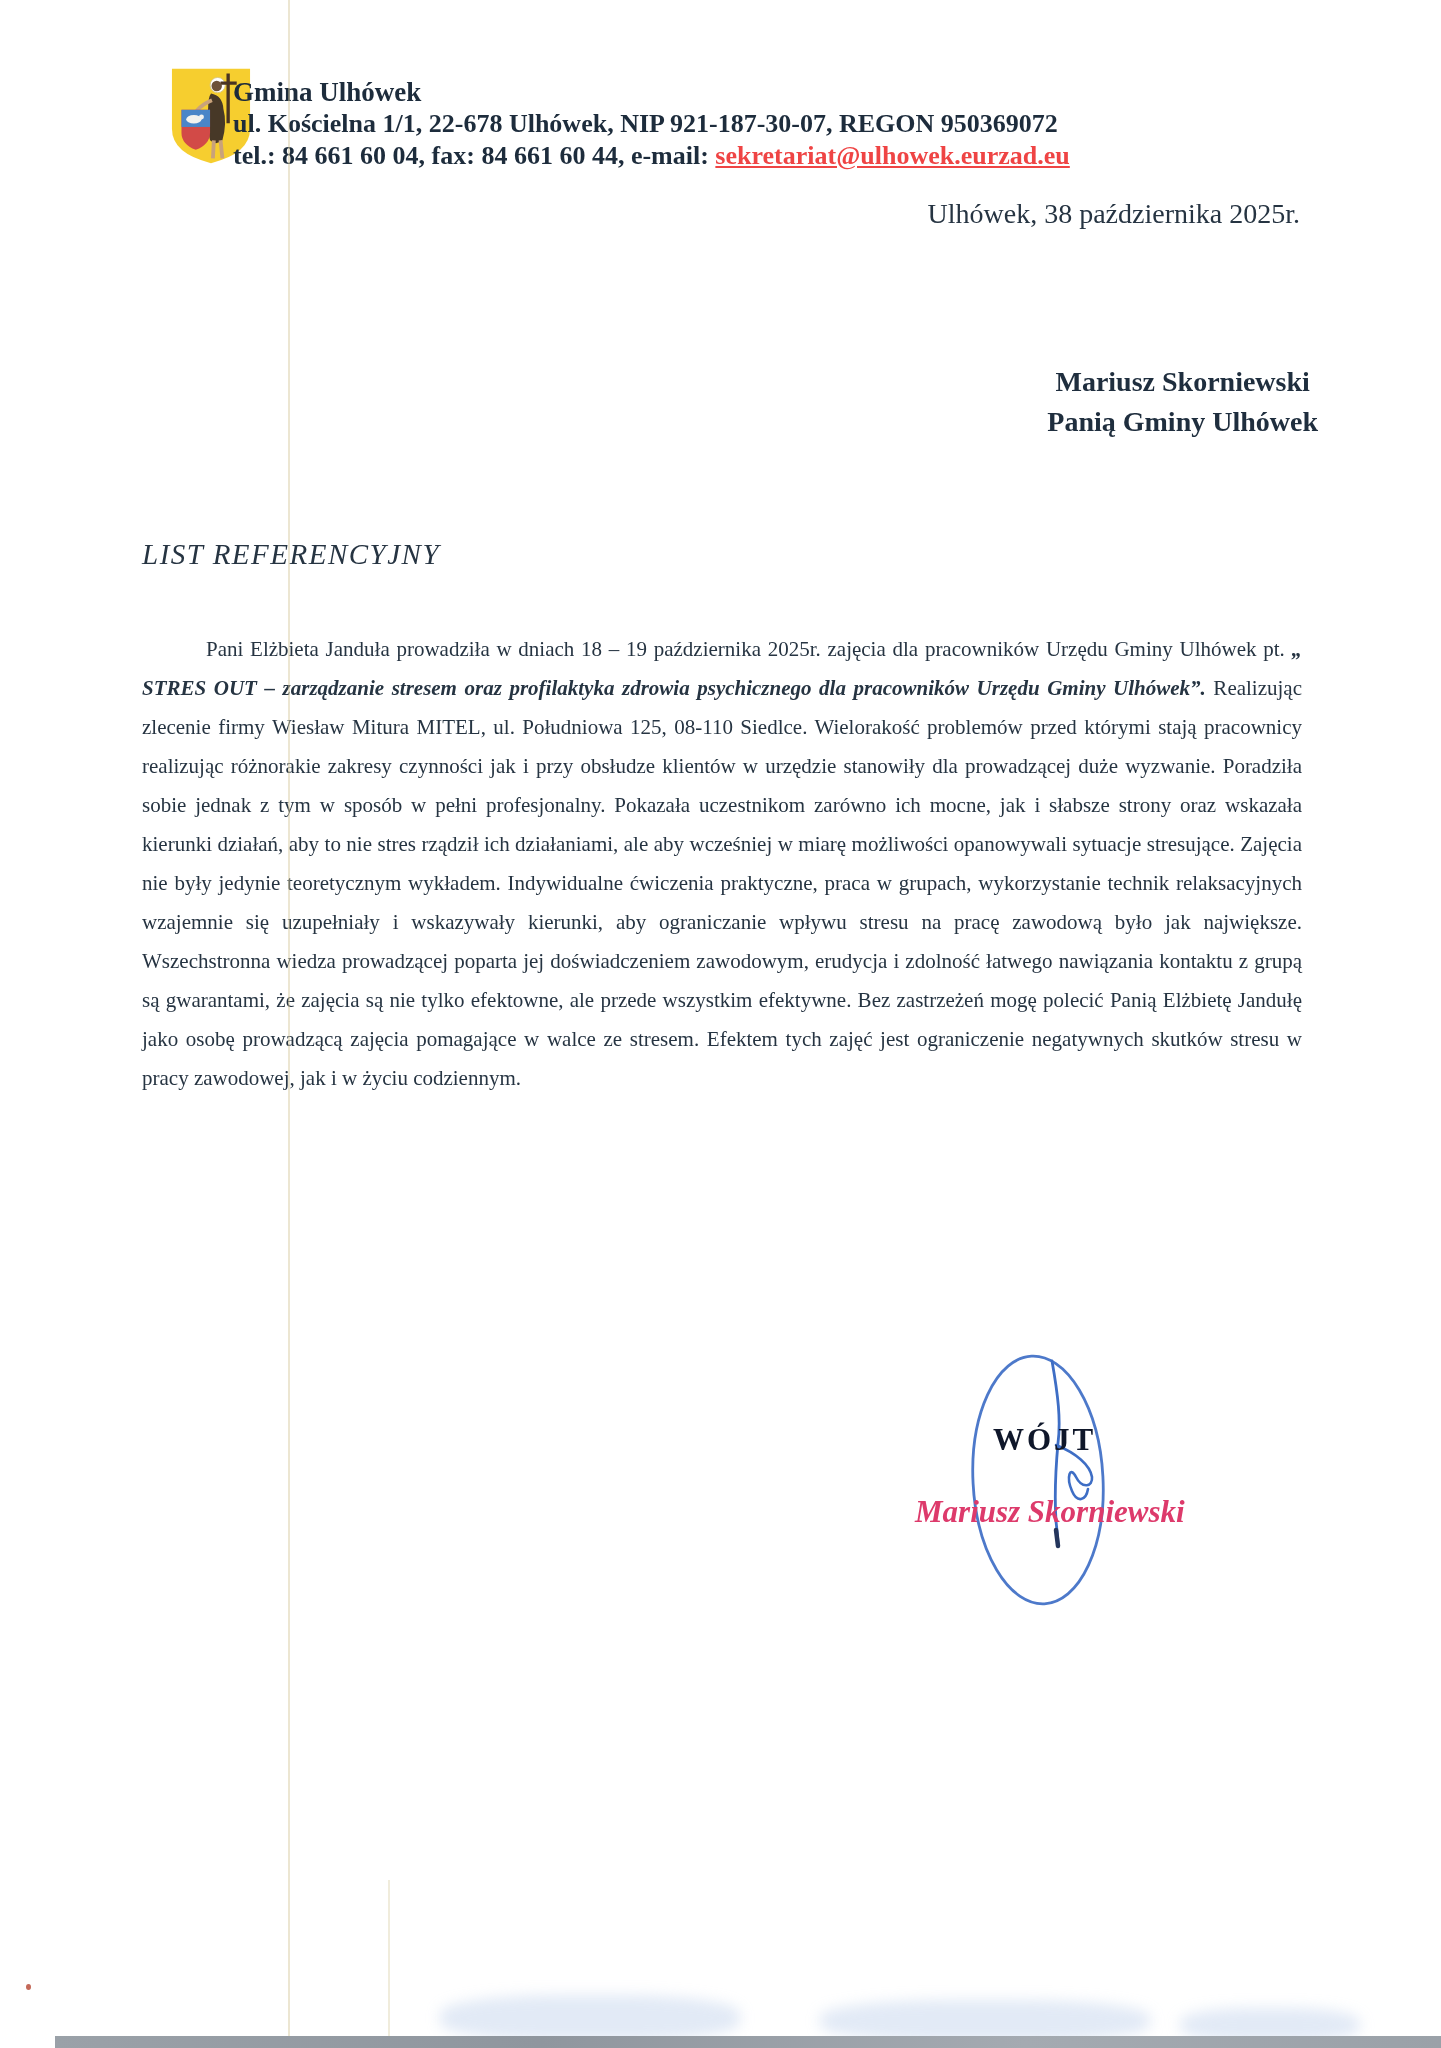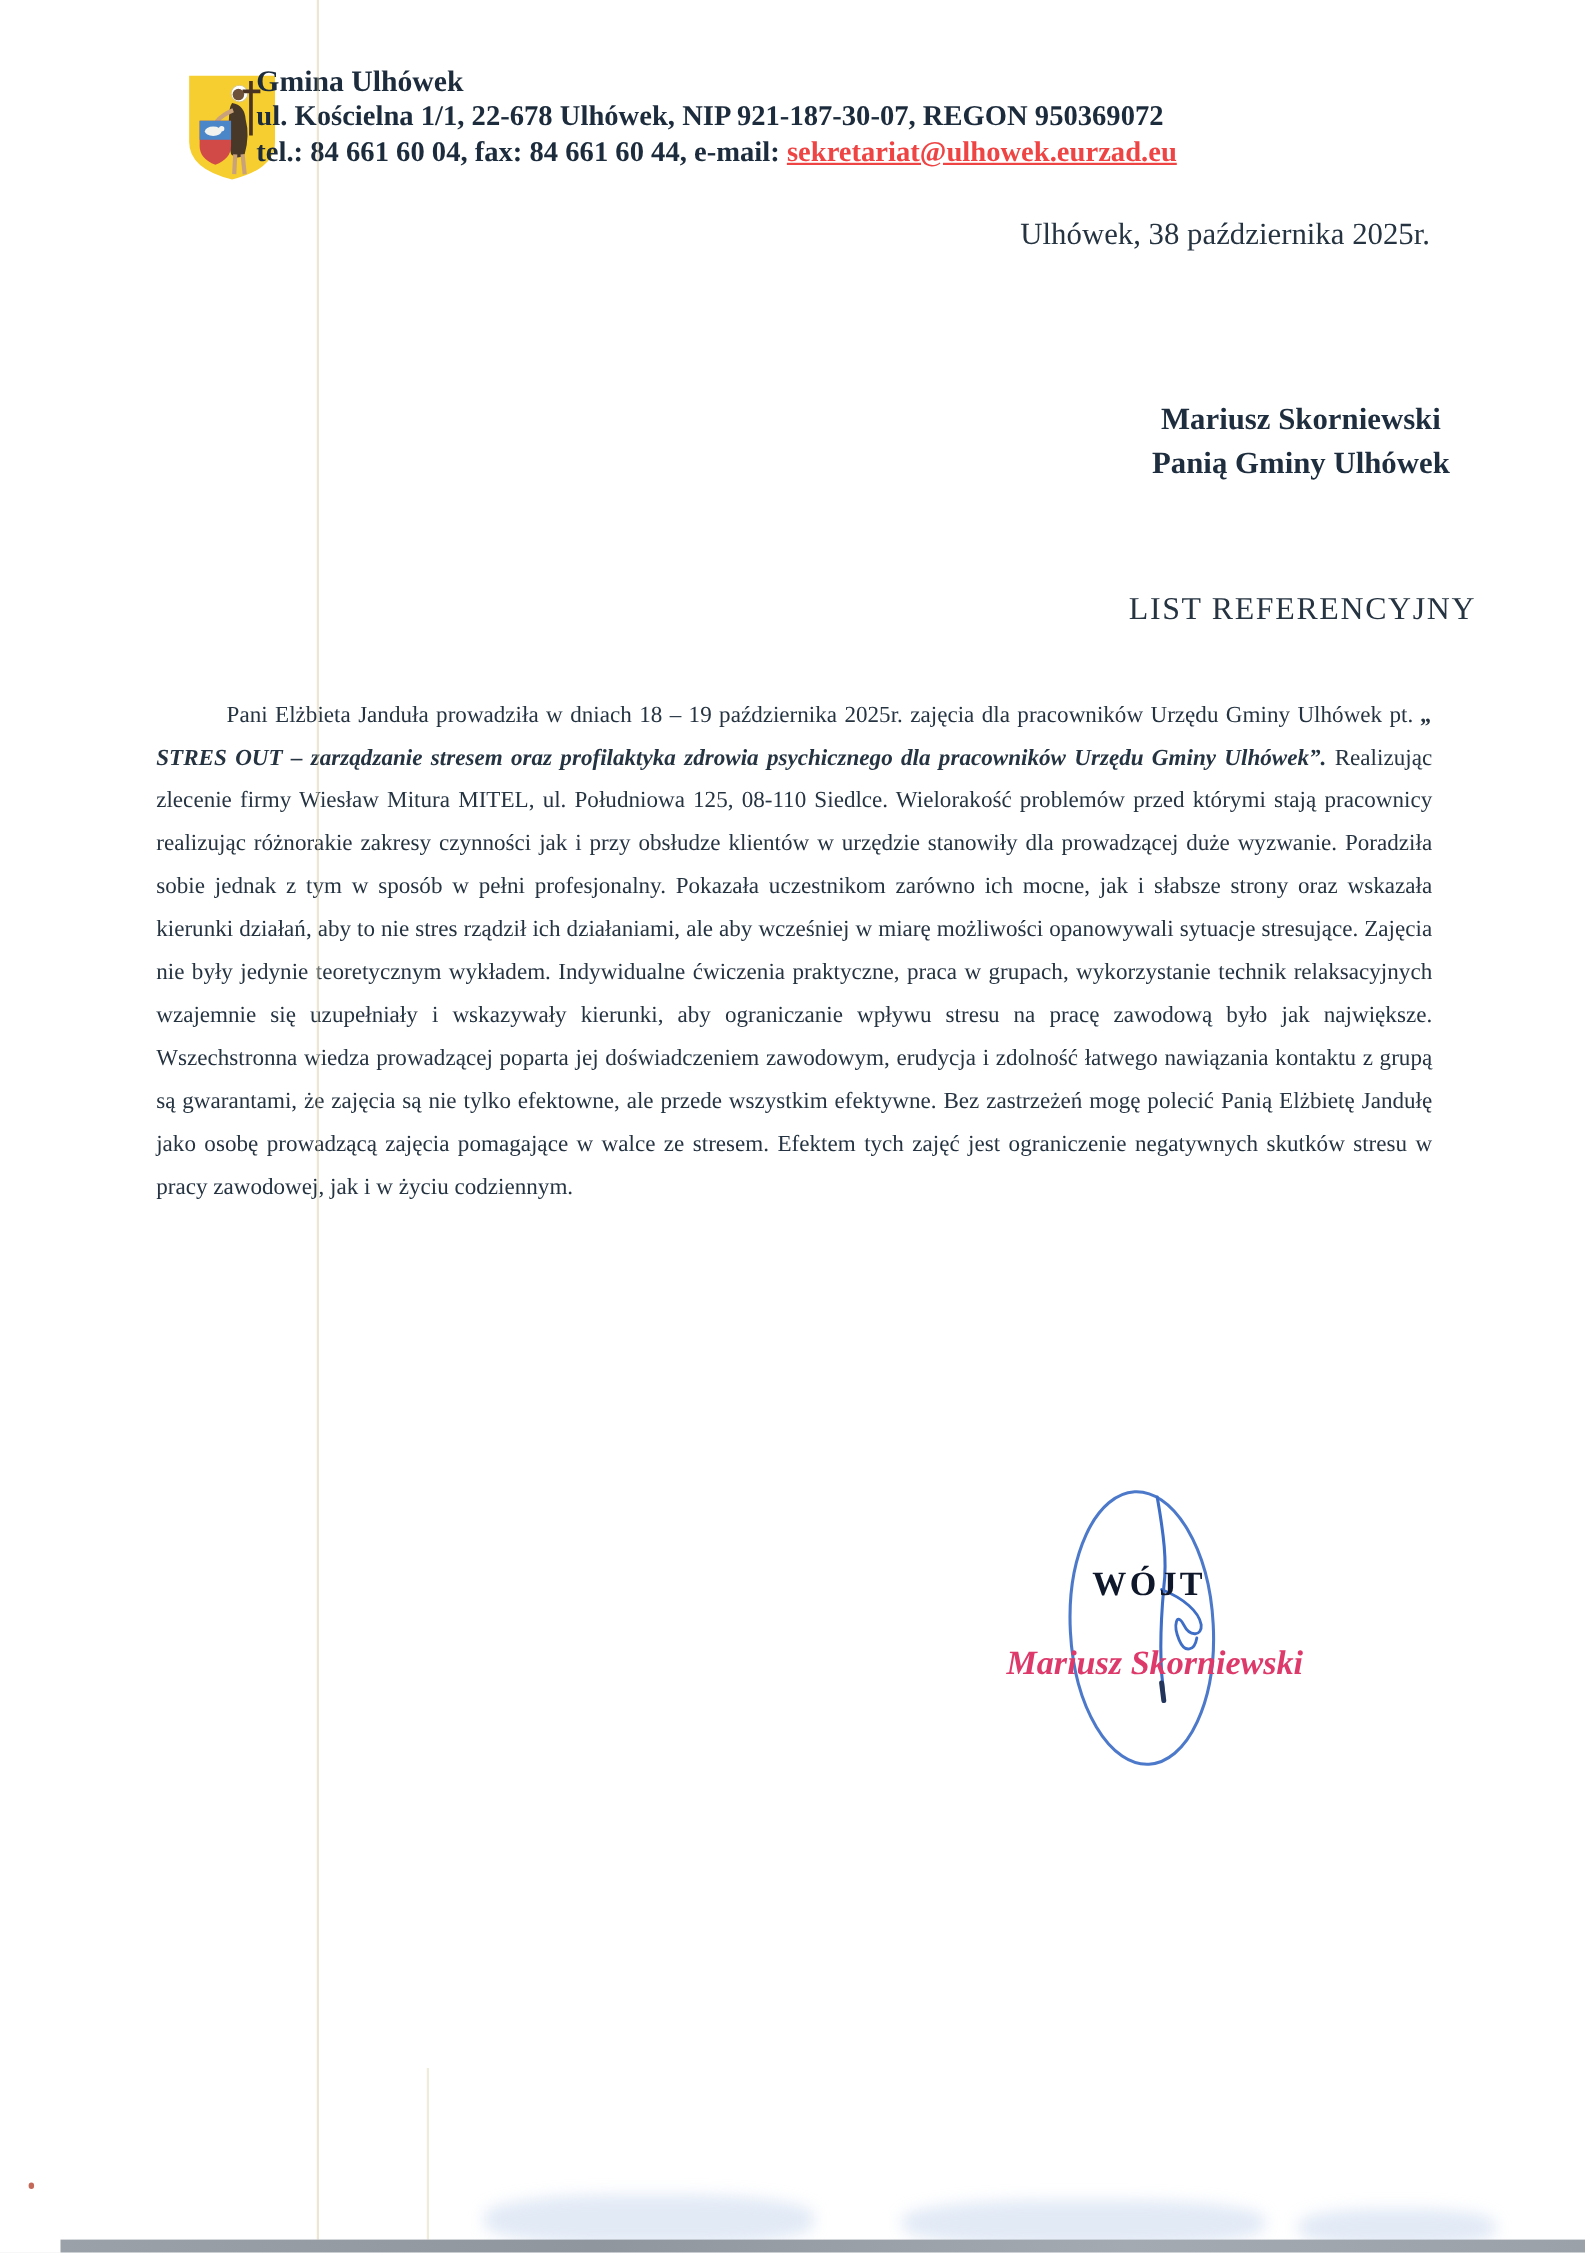--- a/index.html
+++ b/index.html
@@ -8,30 +8,30 @@
     width:1441px;height:2048px;
     background:#ffffff;
     overflow:hidden;
     font-family:"Liberation Serif","DejaVu Serif",serif;
     color:#263442;
   }
   
   .crest{position:absolute;left:168px;top:66px;width:86px;height:100px;}
   .header-text{position:absolute;left:233px;top:58px;width:960px;
     font-weight:bold;color:#1d2c3c;font-size:26px;line-height:32px;}
-  .header-text .org{font-size:27px;}
+  .header-text .org{font-size:27px;margin-top:18px;}
   .email-link{color:#ef4444;text-decoration:underline;font-weight:bold;cursor:pointer;}
   
   .dateline{position:absolute;right:141px;top:198px;font-size:28px;color:#263442;}
   
   .addressee{position:absolute;right:123px;top:362px;text-align:center;
     font-weight:bold;font-size:28px;line-height:40px;color:#1f2e3e;}
   
   .letter-title{position:absolute;left:142px;top:538px;width:1200px;
-    text-align:right;font-size:29px;letter-spacing:1.5px;color:#263442;}
+    text-align:left;font-size:29px;letter-spacing:1.5px;color:#263442;font-style:italic;}
   
   .body-par{position:absolute;left:142px;top:630px;width:1160px;
     font-size:21px;line-height:39px;text-align:justify;text-indent:64px;
     color:#263442;}
   .body-par .emph{font-weight:bold;font-style:italic;}
   
   .pen{position:absolute;left:880px;top:1325px;width:340px;height:310px;}
   .stamp-title{position:absolute;left:993px;top:1422px;
     font-size:31px;font-weight:bold;letter-spacing:3px;color:#0f172a;}
   .stamp-name{position:absolute;left:915px;top:1494px;

